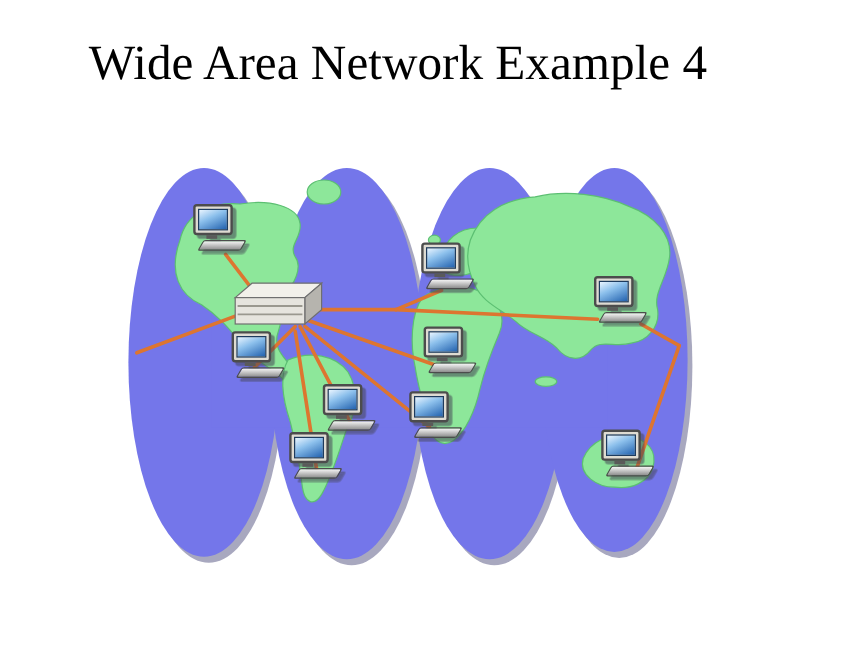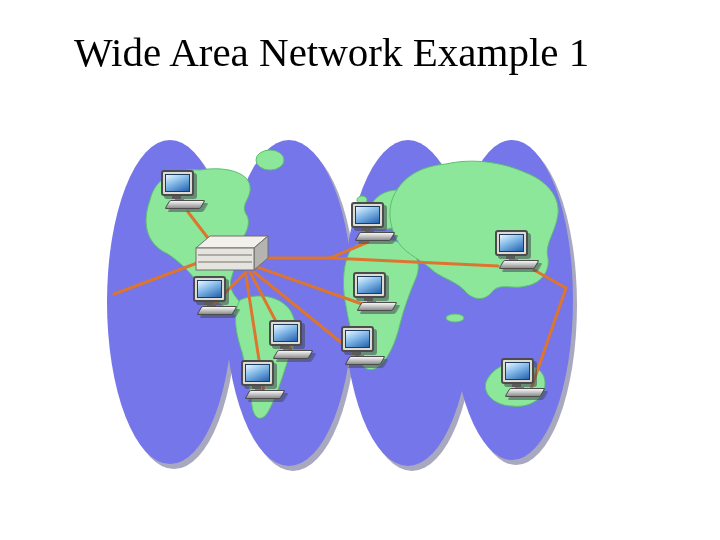--- a/index.html
+++ b/index.html
@@ -45,21 +45,21 @@
     background:linear-gradient(#f6f6f6,#8e8e8e);
     border:1px solid #4c4c4c; border-radius:2px;
     transform:skewX(-30deg);
   }
 </style>
 </head>
 <body>
 
 <div class="slide">
 
-  <h1 class="title">Wide Area Network Example 1</h1>
+  <h1 class="title">Wide Area Network Example 4</h1>
 
   <svg class="map-svg" width="720" height="540" viewBox="0 0 720 540">
 
     <g class="lobe-shadow" transform="translate(4,5)">
       <ellipse cx="170" cy="302" rx="63" ry="162"></ellipse>
       <ellipse cx="289" cy="303" rx="64" ry="163"></ellipse>
       <ellipse cx="408" cy="303" rx="64" ry="163"></ellipse>
       <ellipse cx="512" cy="300" rx="61" ry="160"></ellipse>
     </g>
 

